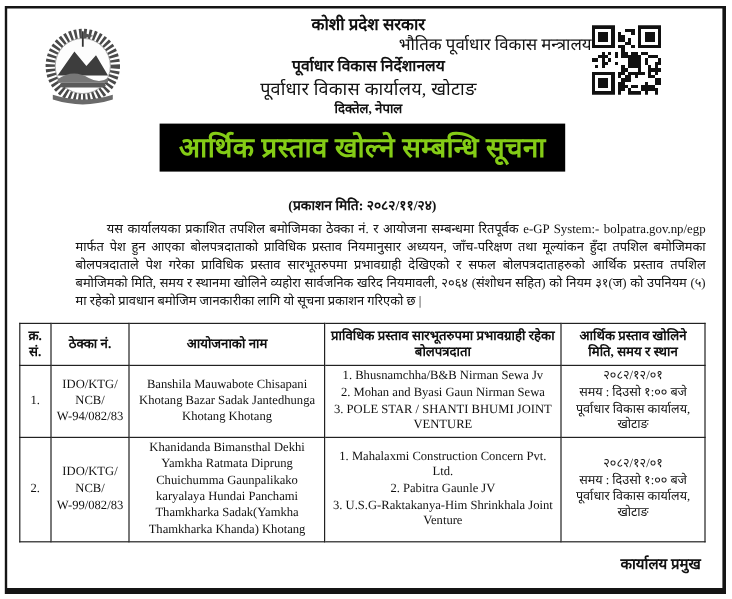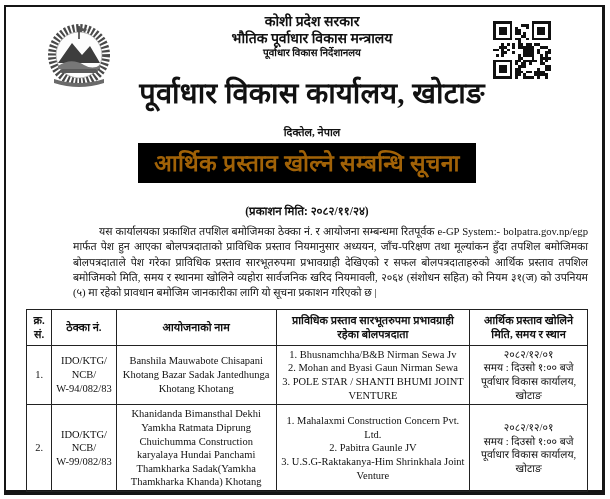--- a/index.html
+++ b/index.html
@@ -11,40 +11,40 @@
     color:#111;
     overflow:hidden;
     box-sizing:border-box;
   }
   .frame{
     position:absolute;top:5px;left:4px;right:5px;bottom:4px;
     border:2px solid #151515;
     border-right-width:3px;
     border-bottom-width:5px;
     box-sizing:border-box;
-    padding:6px 14px 4px 20px;
+    padding:6px 14px 4px 10px;
   }
   
   .header{
     display:grid;
     grid-template-columns:105px 1fr 95px;
     align-items:start;
   }
   .emblem-wrap{display:flex;justify-content:center;padding-top:6px;}
   .qr-wrap{display:flex;justify-content:flex-start;padding-top:8px;}
   .head-center{text-align:center;line-height:1.22;}
   .h-line1{font-size:14px;font-weight:bold;}
-  .h-line2{font-size:14px;font-weight:bold;}
-  .h-line3{font-size:10px;font-weight:bold;font-family:Liberation Serif, serif;}
-  .h-office{font-size:29px;font-weight:bold;margin-top:17px;letter-spacing:.2px;}
-  .h-loc{font-size:11px;font-weight:bold;margin-top:14px;}
+  .h-line2{font-size:14px;font-weight:normal;text-align:right;}
+  .h-line3{font-size:13px;font-weight:bold;font-family:Liberation Serif, serif;}
+  .h-office{font-size:15px;font-weight:normal;margin-top:3px;letter-spacing:.2px;}
+  .h-loc{font-size:11px;font-weight:bold;margin-top:1px;}
   .banner-row{text-align:center;margin-top:4px;}
   .banner{
     display:inline-block;
-    background:#000;color:#a16207;
+    background:#000;color:#84cc16;
     font-size:23px;font-weight:bold;
     padding:3px 16px 5px 16px;
     letter-spacing:.3px;
   }
   .published{
     text-align:center;
     font-size:11.5px;font-weight:bold;
     margin-top:20px;
   }
   
@@ -298,27 +298,28 @@
             <td class="c-opening">२०८२/१२/०१
 समय : दिउसो १:०० बजे
 पूर्वाधार विकास कार्यालय,
 खोटाङ</td>
           </tr>
           <tr>
             <td class="c-sn">2.</td>
             <td class="c-contract">IDO/KTG/
 NCB/
 W-99/082/83</td>
-            <td class="c-project">Khanidanda Bimansthal Dekhi Yamkha Ratmata Diprung Chuichumma Construction karyalaya Hundai Panchami Thamkharka Sadak(Yamkha Thamkharka Khanda) Khotang</td>
+            <td class="c-project">Khanidanda Bimansthal Dekhi Yamkha Ratmata Diprung Chuichumma Gaunpalikako karyalaya Hundai Panchami Thamkharka Sadak(Yamkha Thamkharka Khanda) Khotang</td>
             <td class="c-bidders">1. Mahalaxmi Construction Concern Pvt. Ltd.
 2. Pabitra Gaunle JV
 3. U.S.G-Raktakanya-Him Shrinkhala Joint Venture</td>
             <td class="c-opening">२०८२/१२/०१
 समय : दिउसो १:०० बजे
 पूर्वाधार विकास कार्यालय,
 खोटाङ</td>
           </tr>
         </tbody>
     </table>
 
+    <div class="footer" style="white-space: pre-line;">कार्यालय प्रमुख</div>
 
   </div>
 </div>
 
 </body></html>

